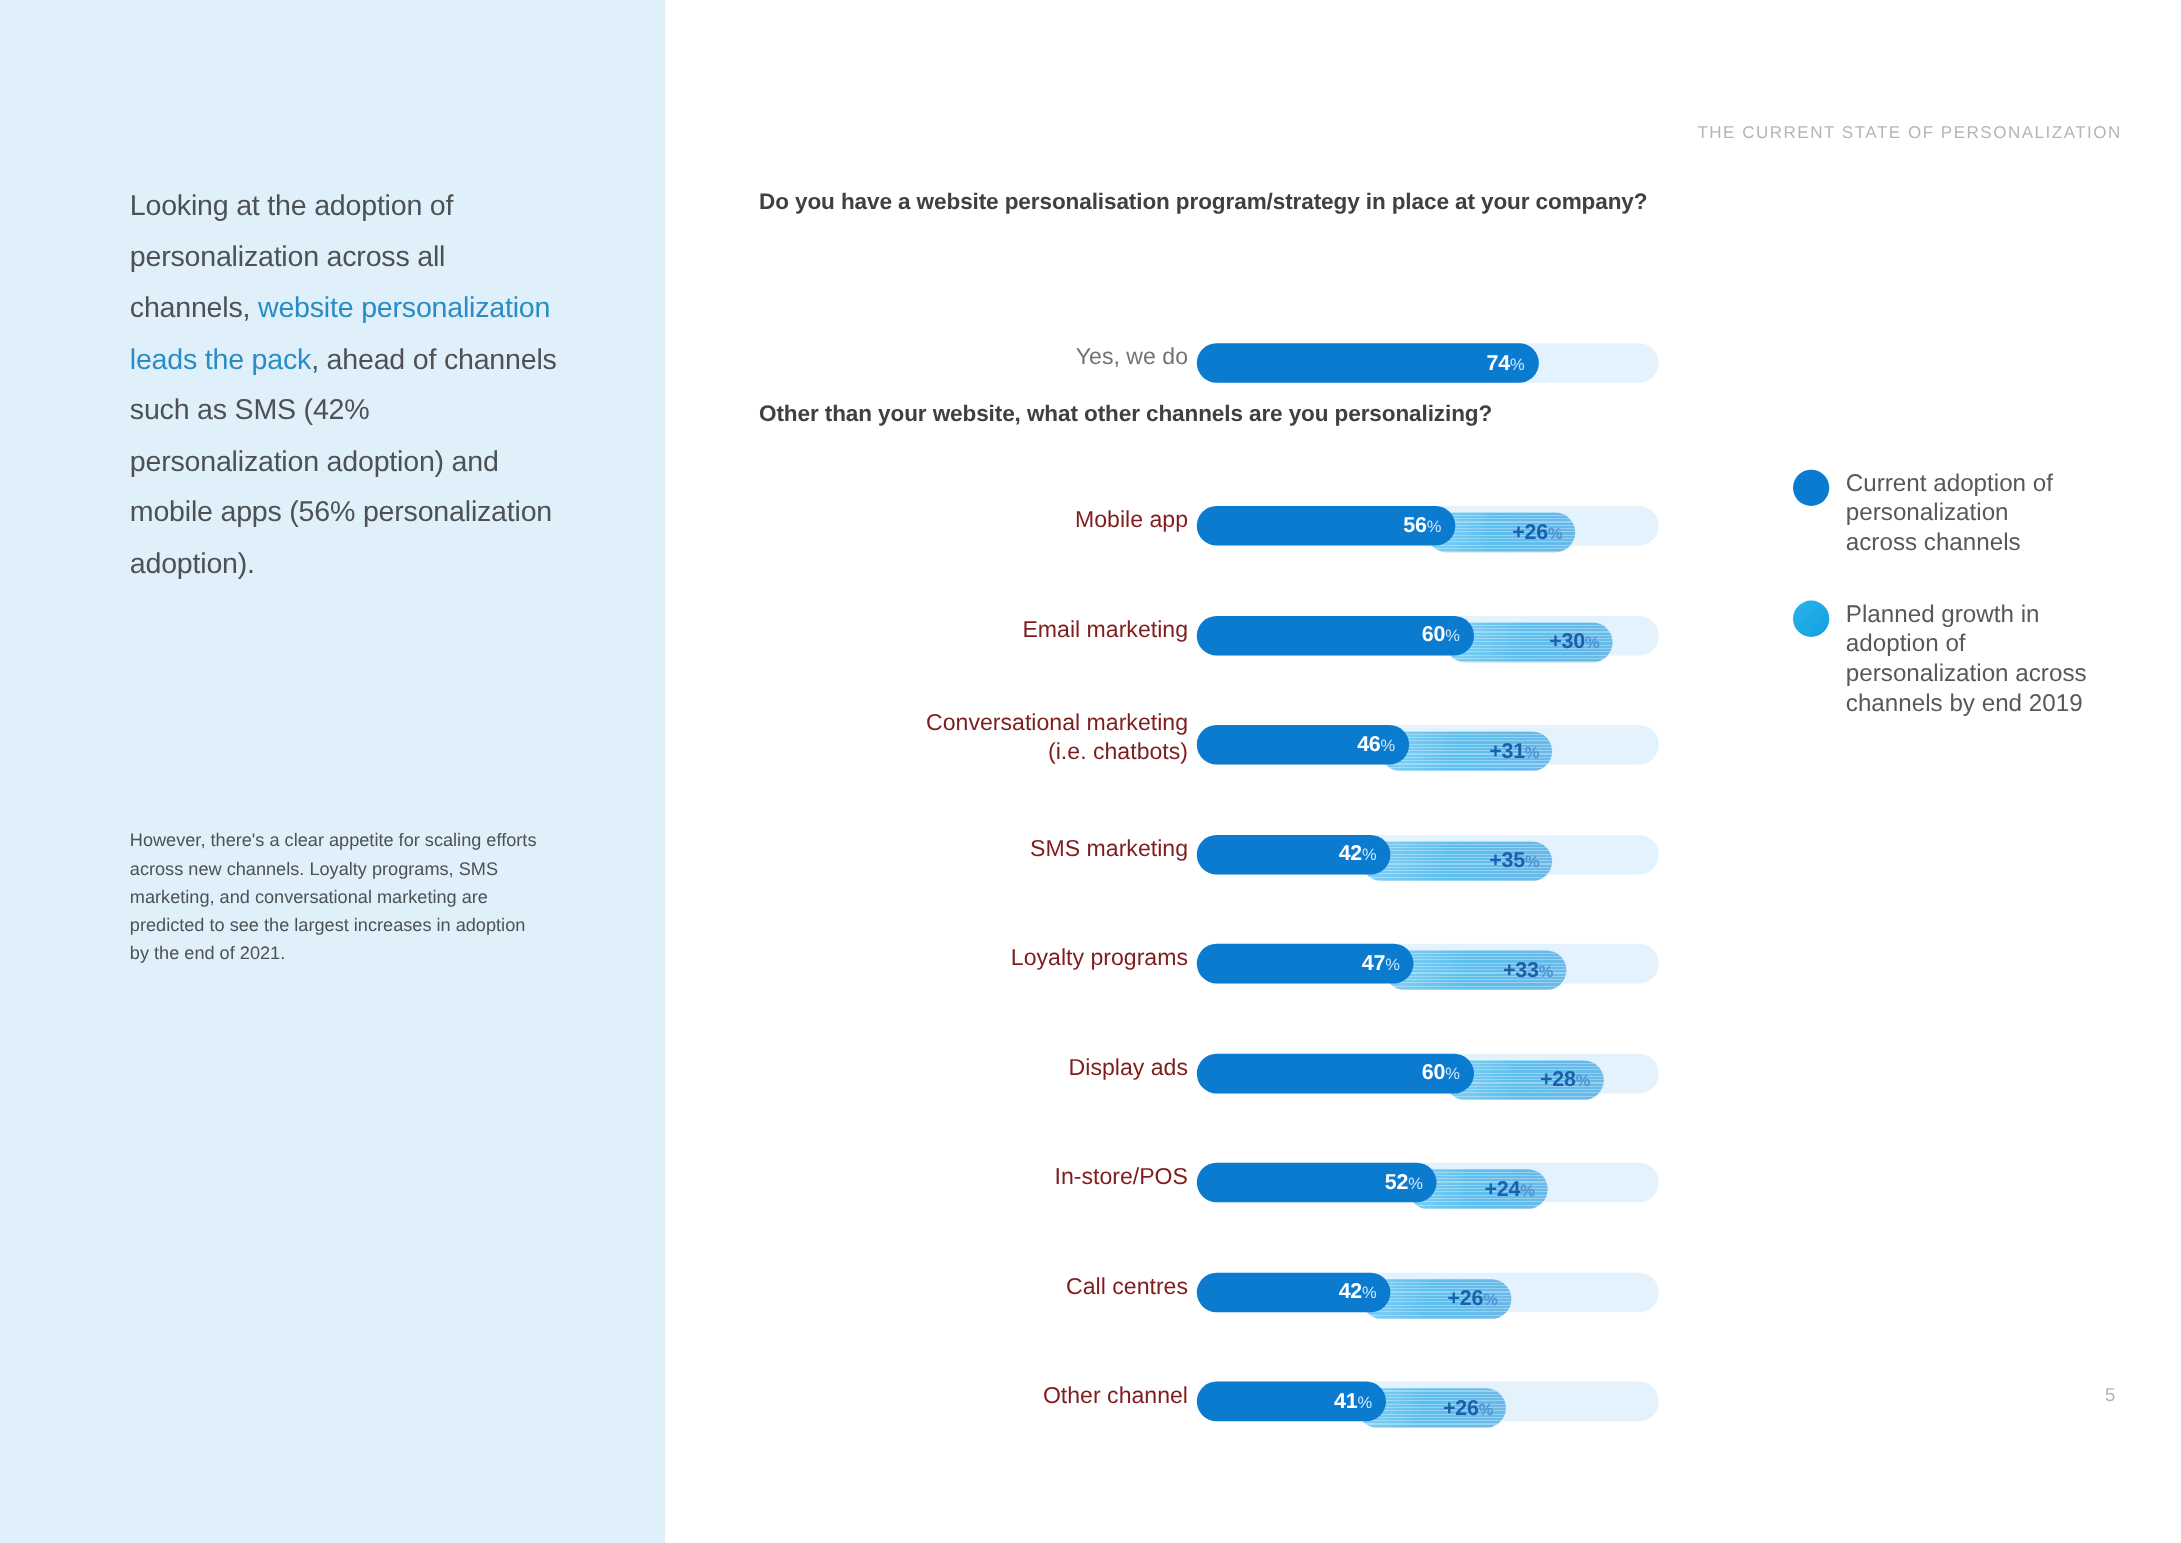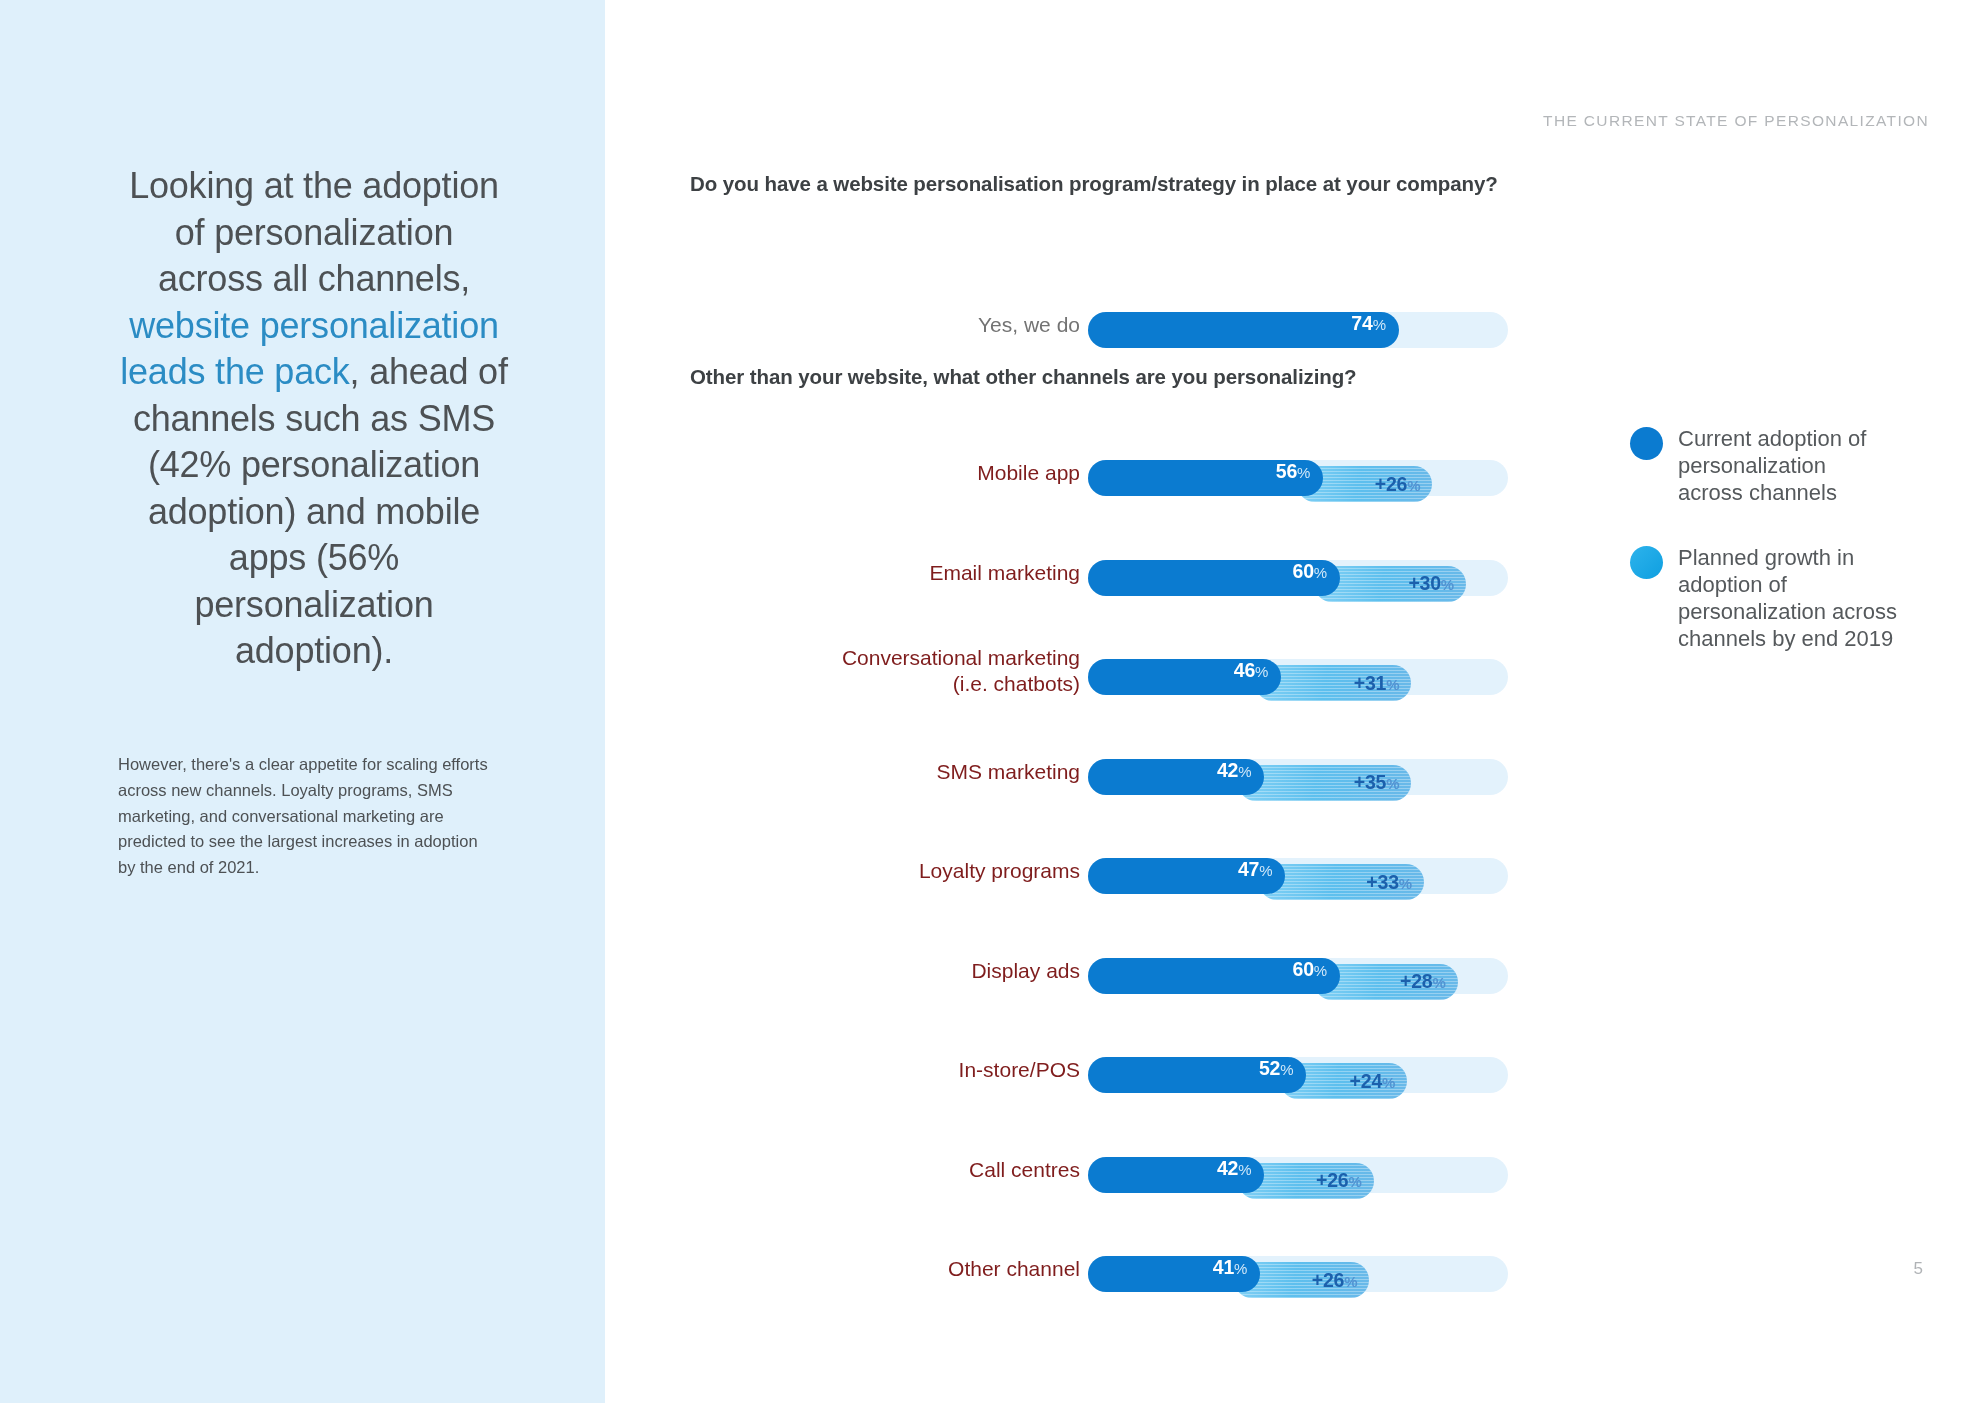--- a/index.html
+++ b/index.html
@@ -23,26 +23,25 @@
     width: 605px;
     height: 1403px;
     background: #dff0fb;
   }
 
   .lead-text {
     position: absolute;
     left: 118px;
     top: 163px;
     width: 392px;
-    font-size: 36px;
+    font-size: 26px;
     line-height: 46.5px;
     color: #4d5154;
     font-weight: 400;
     letter-spacing: -0.2px;
-    text-align: center;
   }
   .lead-text .hl { color: #2b8cc4; }
 
   .sub-text {
     position: absolute;
     left: 118px;
     top: 752px;
     width: 372px;
     font-size: 16.5px;
     line-height: 25.8px;
@@ -122,20 +121,21 @@
     overflow: visible;
   }
 
   .seg-current {
     position: absolute;
     left: 0; top: 0;
     height: 36px;
     border-radius: 18px;
     background: #0b7bd0;
     display: flex;
+    align-items: center;
     justify-content: flex-end;
     padding-right: 13px;
     z-index: 3;
   }
 
   .seg-growth {
     position: absolute;
     top: 6px;
     height: 36px;
     border-radius: 18px;

